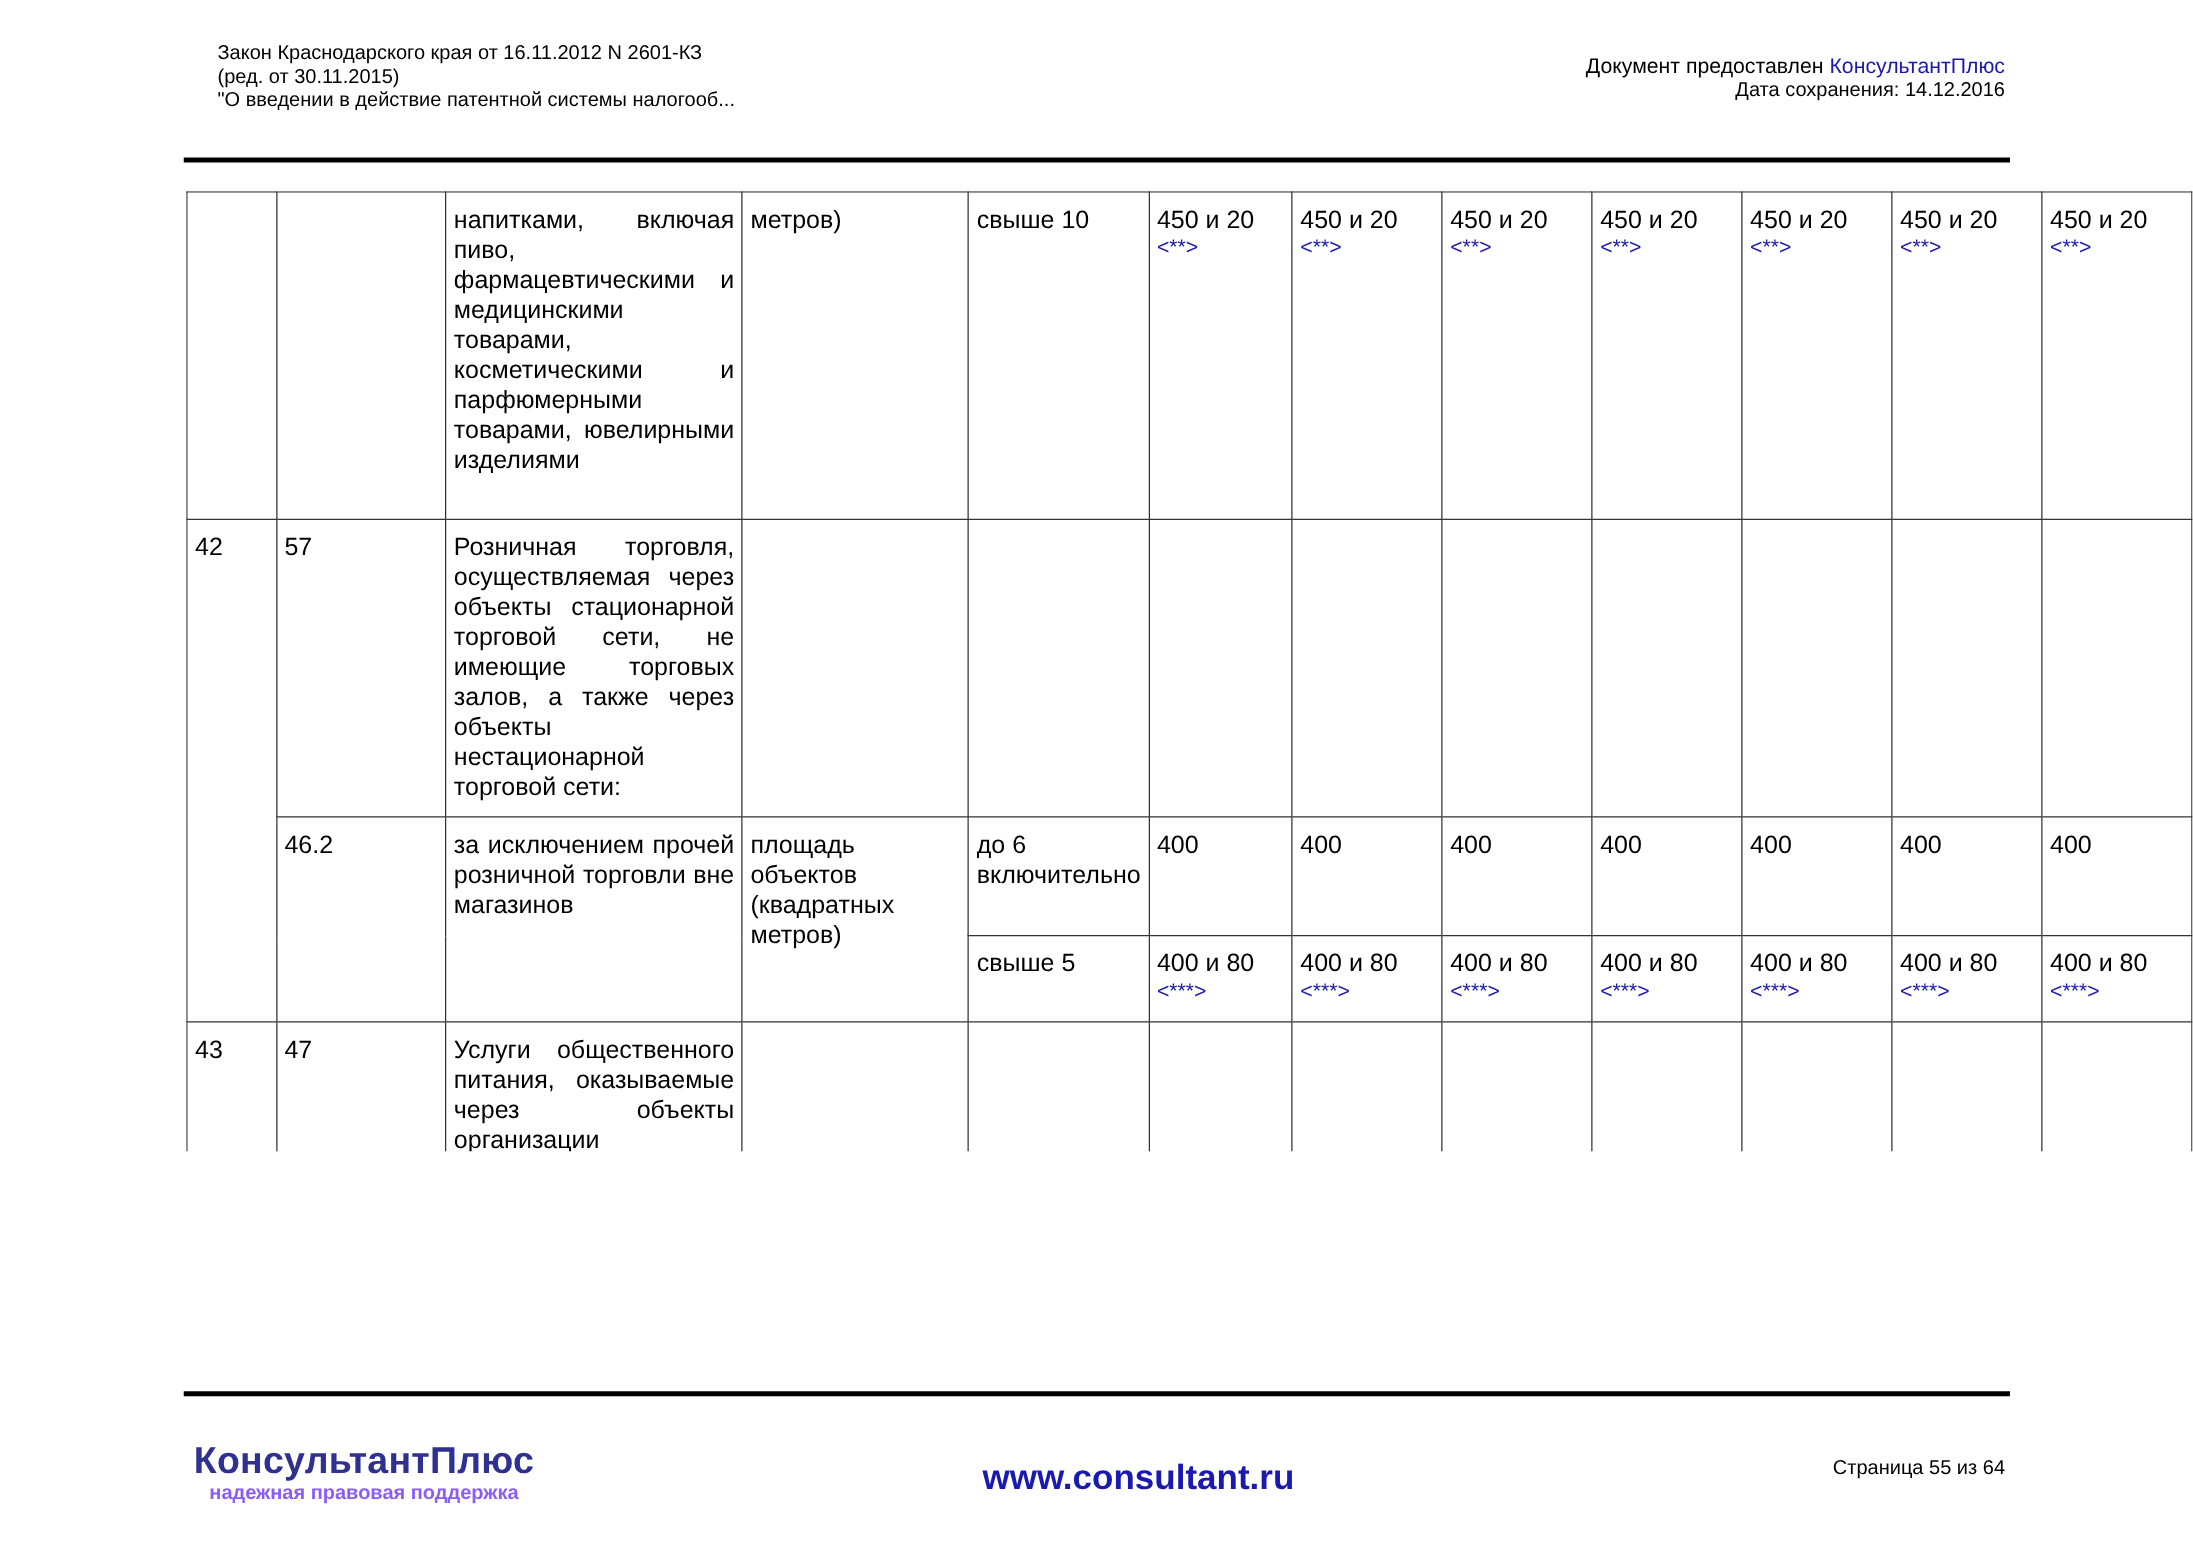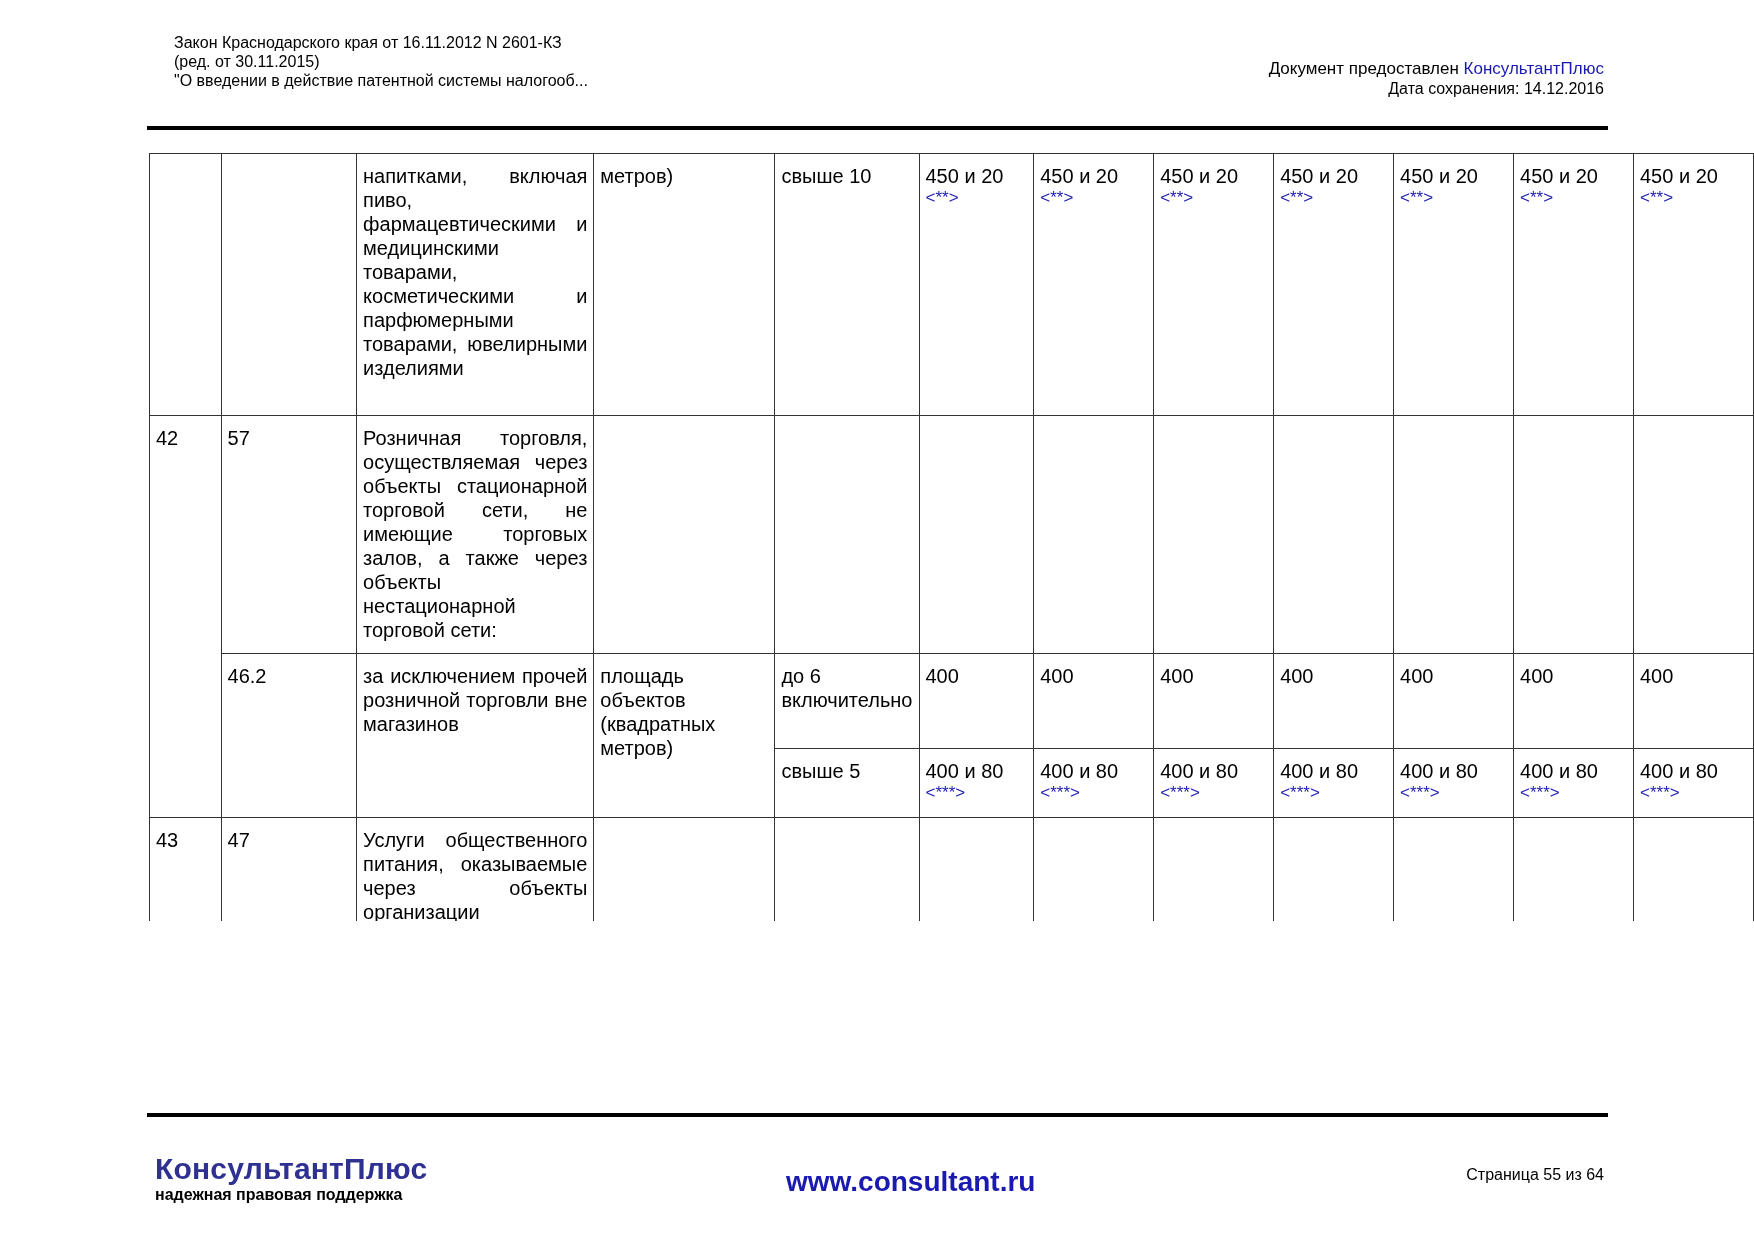--- a/index.html
+++ b/index.html
@@ -1,35 +1,35 @@
 <!DOCTYPE html>
 <html><head>
 <meta charset="utf-8">
 <style>
   html, body { margin:0; padding:0; background:#ffffff; }
   body { width:1754px; height:1240px; position:relative; overflow:hidden;
          font-family:"Liberation Sans", "DejaVu Sans", sans-serif; color:#000; }
   .hdr-left { position:absolute; left:154px; top:33px; font-size:16px; line-height:19px;margin-left:20px; }
-  .hdr-right { position:absolute; right:150px; top:59px; text-align:right; font-size:17px; line-height:20px; }
+  .hdr-right { position:absolute; right:150px; top:43px; text-align:right; font-size:17px; line-height:20px; }
   .hdr-right .brand { color:#1a1ab0; }
   .hdr-right .date { font-size:16px; }
   .rule { position:absolute; left:147px; width:1461px; height:4px; background:#000; }
   .rule.top { top:126px; }
   .rule.bottom { top:1113px; }
 
   .tbl-wrap { position:absolute; left:149px; top:153px; width:1605px; height:768px; overflow:hidden; }
   table { border-collapse:collapse; table-layout:fixed; font-size:20px; line-height:24px; }
   td { border:1.5px solid #333; vertical-align:top; padding:10px 6px 4px 6px; }
   td.c { text-align:left; }
   td.just { text-align:justify; text-align-last:left; }
   .ref { color:#1a1ab0; font-size:17px; display:block; line-height:20px; }
 
   .foot-logo { position:absolute; left:155px; top:1152px; }
   .foot-logo .brand { font-size:30px; font-weight:bold; color:#2e3192; line-height:34px; letter-spacing:0.2px; }
-  .foot-logo .tag { font-size:16px; font-weight:bold; color:#000000; line-height:18px; }
+  .foot-logo .tag { font-size:16px; font-weight:bold; color:#8b5cf6; line-height:18px;text-align:center; }
   .foot-url { position:absolute; left:786px; top:1166px; font-size:28px; font-weight:bold; color:#1a1ab0; }
   .foot-page { position:absolute; right:150px; top:1166px; font-size:16px; color:#000; }
 </style>
 </head>
 <body>
 
 <div class="hdr-left">
   <div>Закон Краснодарского края от 16.11.2012 N 2601-КЗ</div>
   <div>(ред. от 30.11.2015)</div>
   <div>"О введении в действие патентной системы налогооб...</div>

